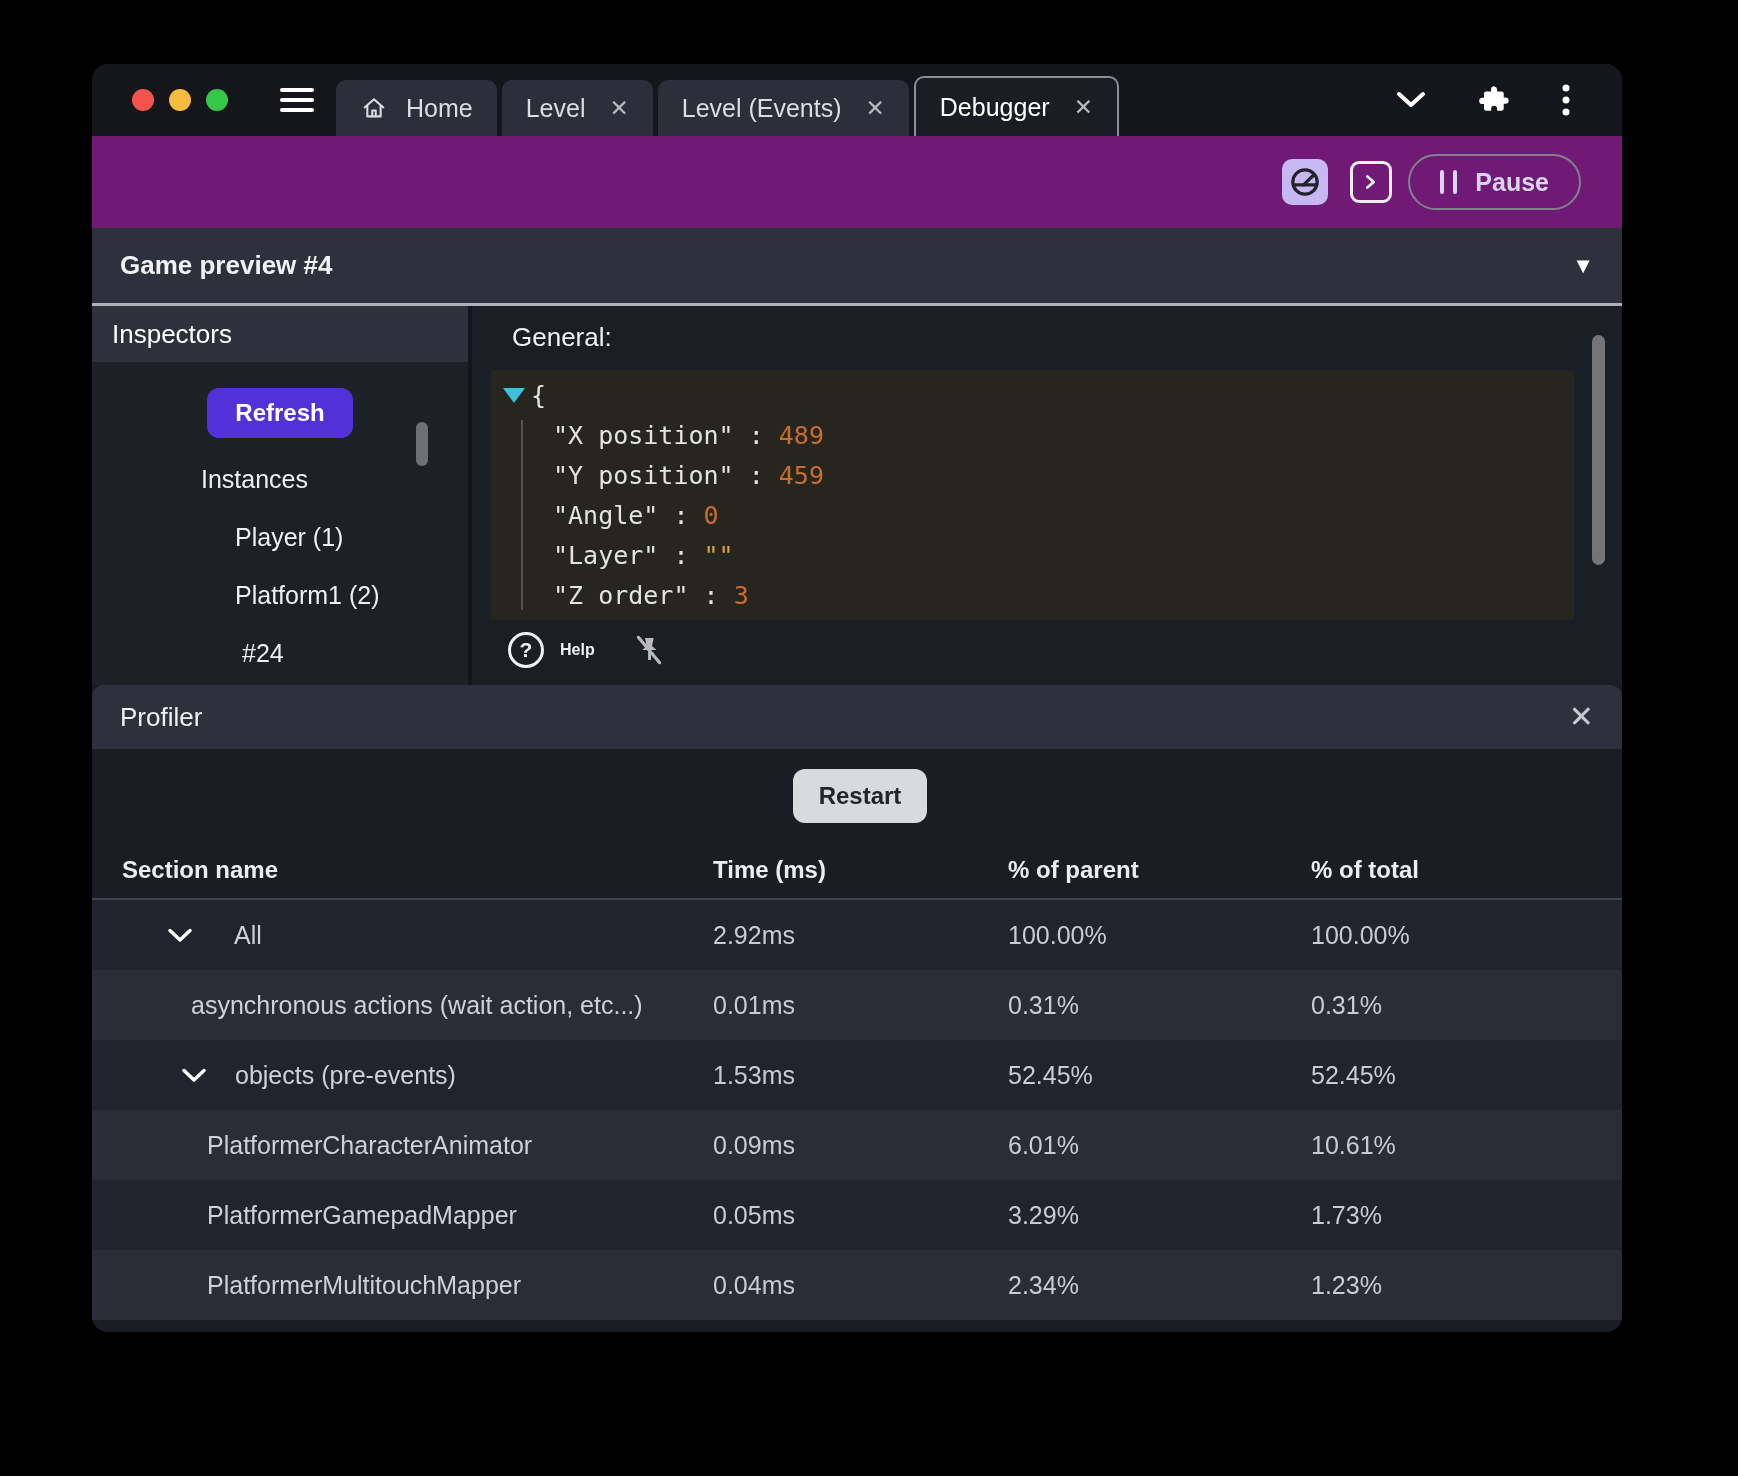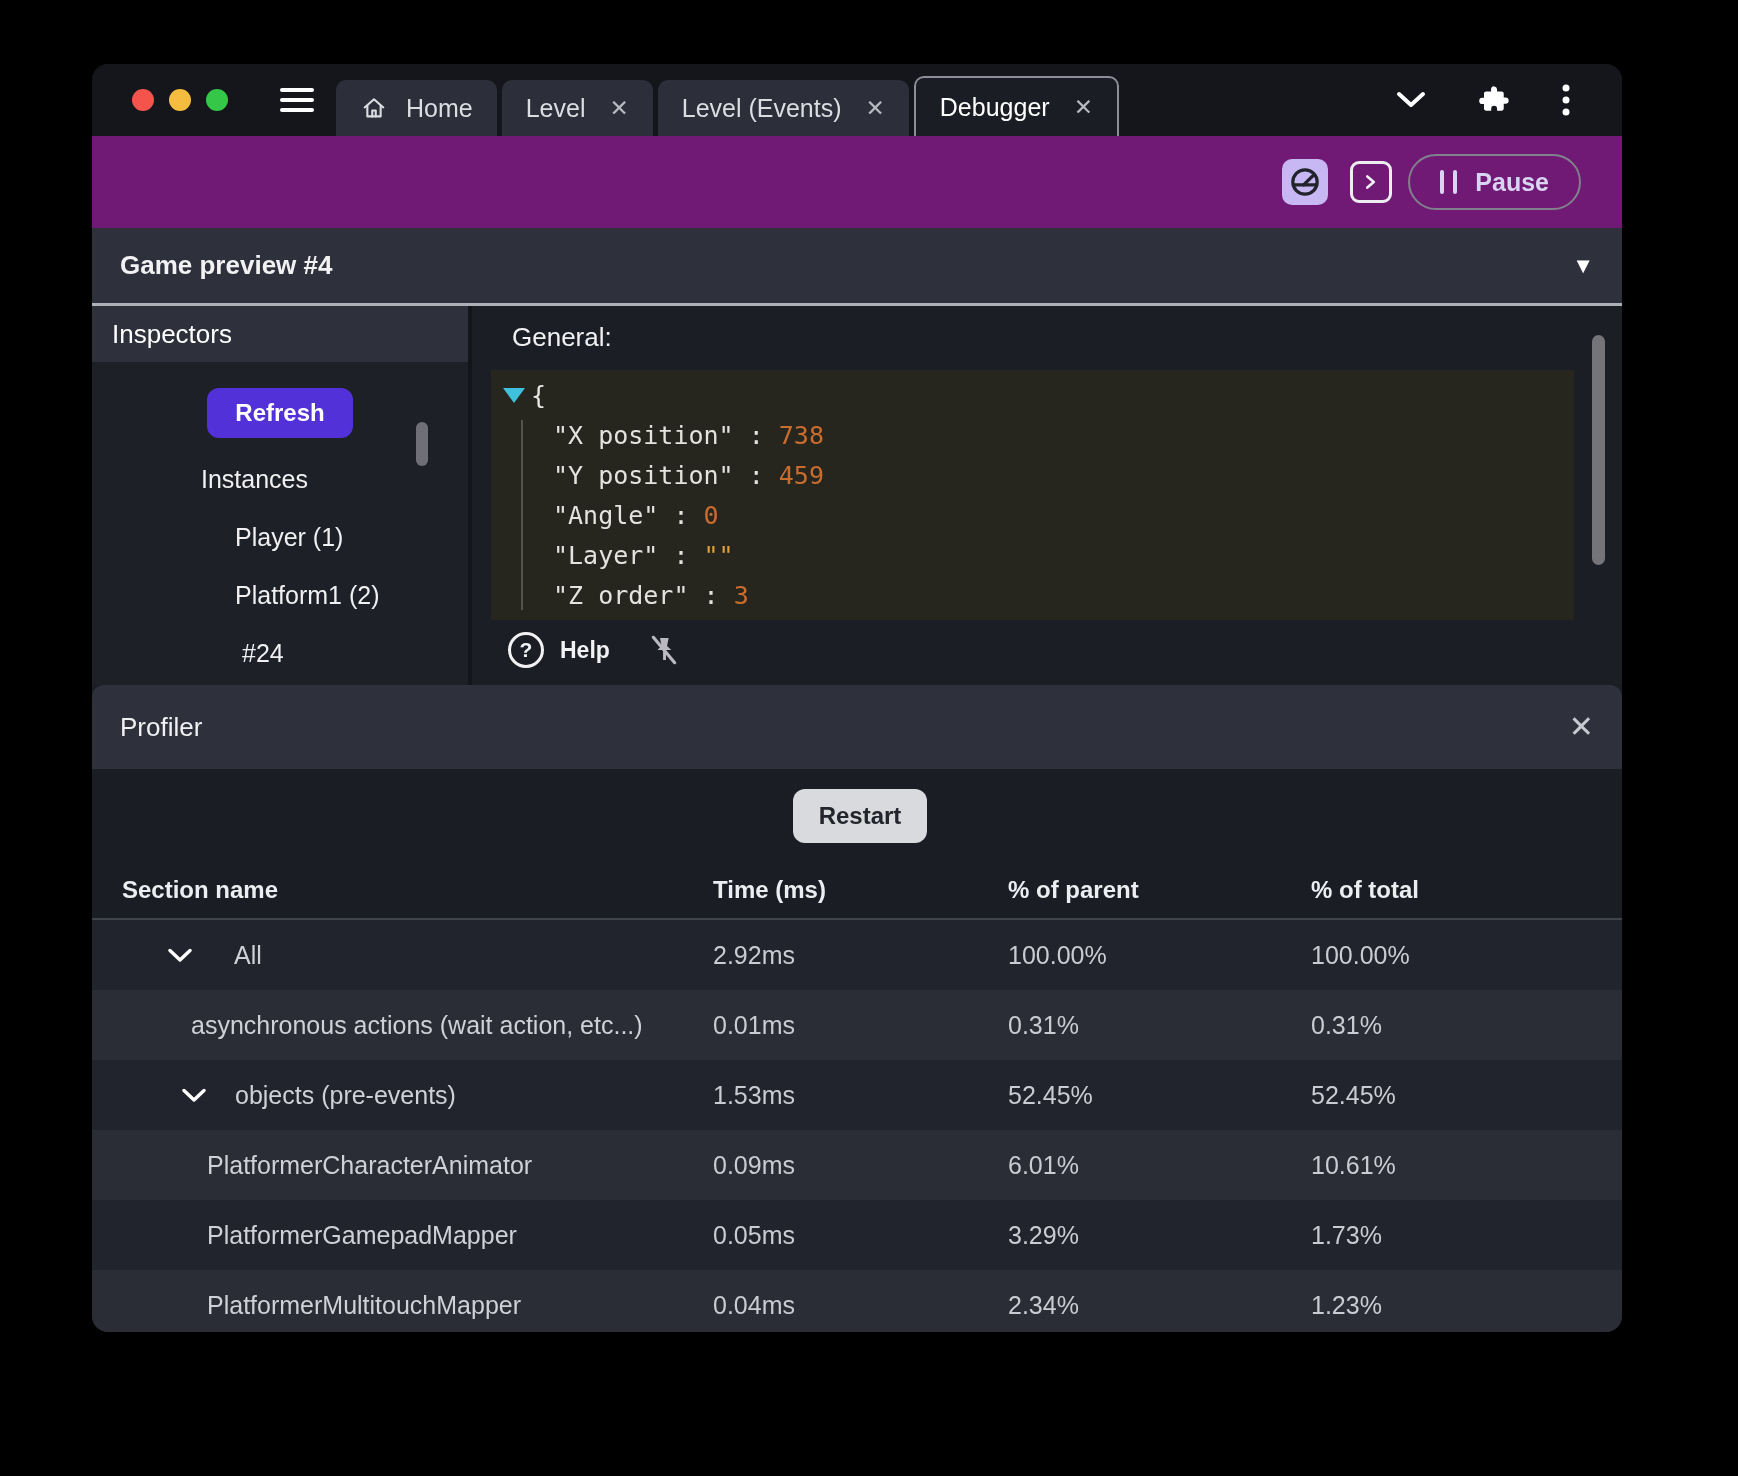--- a/index.html
+++ b/index.html
@@ -65,26 +65,26 @@
               border-left:11px solid transparent; border-right:11px solid transparent; border-top:15px solid #3fc0dd; }
   .tree-guide { position:absolute; left:30px; top:50px; bottom:10px; width:2px; background:#53544c; }
   .tree-content { position:absolute; left:40px; top:6px; font-family:"DejaVu Sans Mono", monospace; font-size:25px; line-height:40px; }
   .tree-brace { color:#e8e8e4; }
   .tree-row { padding-left:22px; }
   .tkey { color:#e4e4de; } .tsep { color:#e4e4de; }
   .tval-number { color:#c96d2f; } .tval-string { color:#dfa03c; }
   .help-row { position:absolute; left:36px; top:326px; display:flex; align-items:center; gap:16px; }
   .help-circle { width:36px; height:36px; border:3px solid #f2f2f4; border-radius:50%;
                  display:flex; align-items:center; justify-content:center; color:#f2f2f4; font-size:21px; font-weight:bold; cursor:pointer; }
-  .help-label { color:#f2f2f4; font-size:23px; font-weight:bold; cursor:pointer; }
+  .help-label { color:#f2f2f4; font-size:16px; font-weight:bold; cursor:pointer; }
   .pin-ico { margin-left:22px; display:flex; cursor:pointer; }
   .gen-scroll { position:absolute; right:17px; top:29px; width:13px; height:230px; background:#747479; border-radius:7px; cursor:grab; }
 
   
-  .profiler-bar { height:84px; background:#2e313b; border-radius:12px 12px 0 0; display:flex; align-items:center;
+  .profiler-bar { height:64px; background:#2e313b; border-radius:12px 12px 0 0; display:flex; align-items:center;
                   padding:0 28px; flex:none; }
   .profiler-title { color:#f1f1f3; font-size:26px; }
   .profiler-close { margin-left:auto; color:#c9cad1; font-size:30px; line-height:1; cursor:pointer; }
   .profiler-body { flex:1; background:#1b1d24; display:flex; flex-direction:column; }
   .lastrun-row { height:93px; display:flex; align-items:center; justify-content:center; flex:none; }
   .lastrun-text { color:#f0f1f3; font-size:25px; }
   .restart-btn { margin-left:6px; background:#d9dade; color:#23252c; font-size:24px; font-weight:bold; border:none;
                  padding:13px 26px; border-radius:12px; cursor:pointer; font-family:inherit; }
   .ptable { flex:1; display:flex; flex-direction:column; }
   .pgrid { display:grid; grid-template-columns:591px 295px 303px 1fr; align-items:center; padding-left:30px; }
@@ -204,21 +204,21 @@
     </div>
 
     <div class="general">
       <div class="general-title">General:</div>
       <div class="tree-box">
         <span class="tree-tri"></span>
         <span class="tree-guide"></span>
         <div class="tree-content">
           <div class="tree-brace">{</div>
           <div class="tree-row">
-            <span class="tkey">"X position"</span><span class="tsep"> : </span><span class="tval-number">738</span>
+            <span class="tkey">"X position"</span><span class="tsep"> : </span><span class="tval-number">489</span>
           </div>
           <div class="tree-row">
             <span class="tkey">"Y position"</span><span class="tsep"> : </span><span class="tval-number">459</span>
           </div>
           <div class="tree-row">
             <span class="tkey">"Angle"</span><span class="tsep"> : </span><span class="tval-number">0</span>
           </div>
           <div class="tree-row">
             <span class="tkey">"Layer"</span><span class="tsep"> : </span><span class="tval-string">""</span>
           </div>

